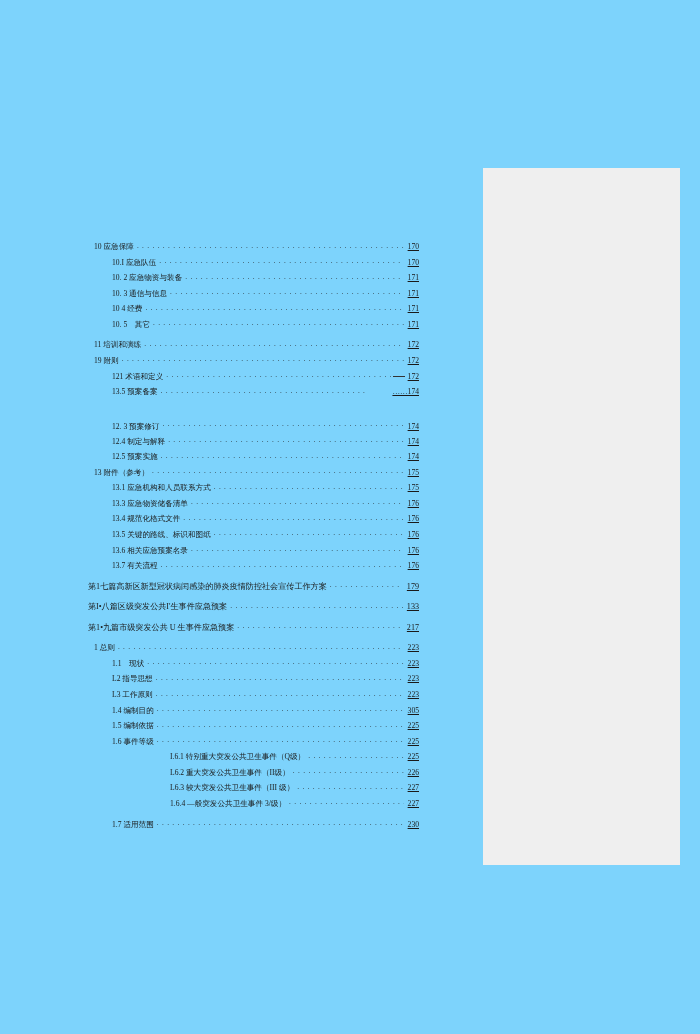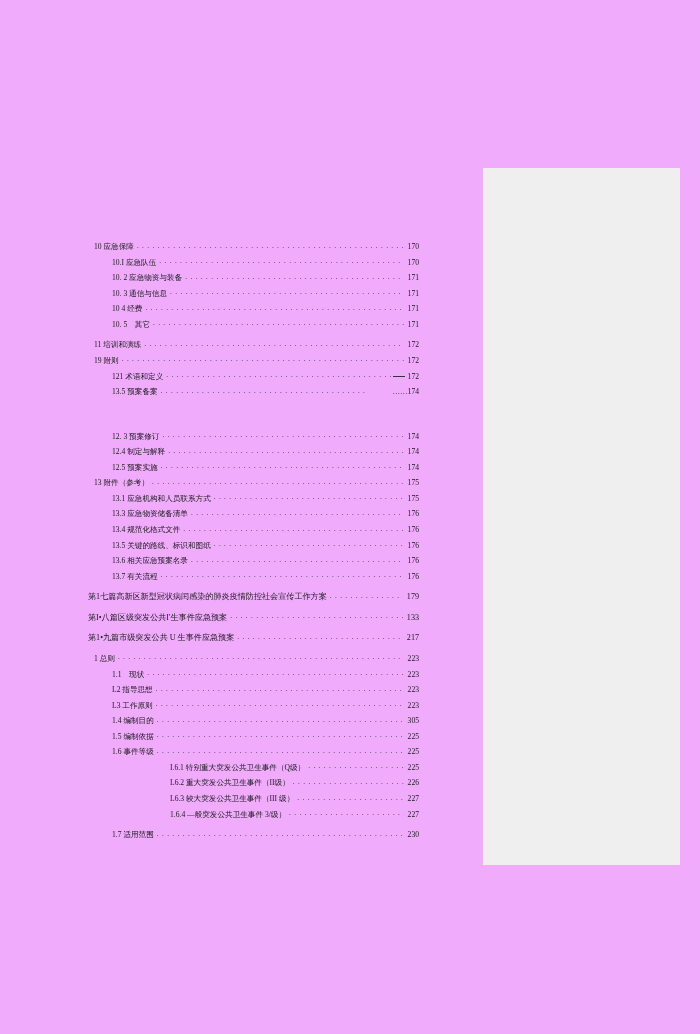--- a/index.html
+++ b/index.html
@@ -11,21 +11,21 @@
     width: 700px;
     height: 1034px;
     position: relative;
     font-family: "Liberation Serif", serif;
     color: #1a1a1a;
     overflow: hidden;
   }
   #page {
     position: absolute;
     inset: 0;
-    background: #f0abfc;
+    background: #7dd3fc;
   }
   
   #grey-panel {
     position: absolute;
     left: 483px;
     top: 168px;
     width: 197px;
     height: 697px;
     background: #efefef;
   }
@@ -53,31 +53,32 @@
     position: relative;
     top: -1.5px;
     font-size: 7.2px;
     letter-spacing: 0.8px;
     color: #222;
   }
   .row .page {
     flex: 0 0 auto;
     text-align: right;
     padding-left: 3px;
+    text-decoration: underline;
   }
 
   
   .lvl0 { margin-left: 14px; }
   .lvl1 { margin-left: 20px; }
   .lvl2 { margin-left: 38px; }
   .lvl3 { margin-left: 56px; padding-left: 40px; }
 
   .gap-sm { margin-top: 7px; }
   .gap-md { margin-top: 12px; }
-  .gap-lg { margin-top: 36px; }
+  .gap-lg { margin-top: 26px; align-items: center; }
 
   
   .major {
     font-size: 8.1px;
   }
   .major .label { font-weight: normal; }
 
   
   .underline-tail {
     display: inline-block;

